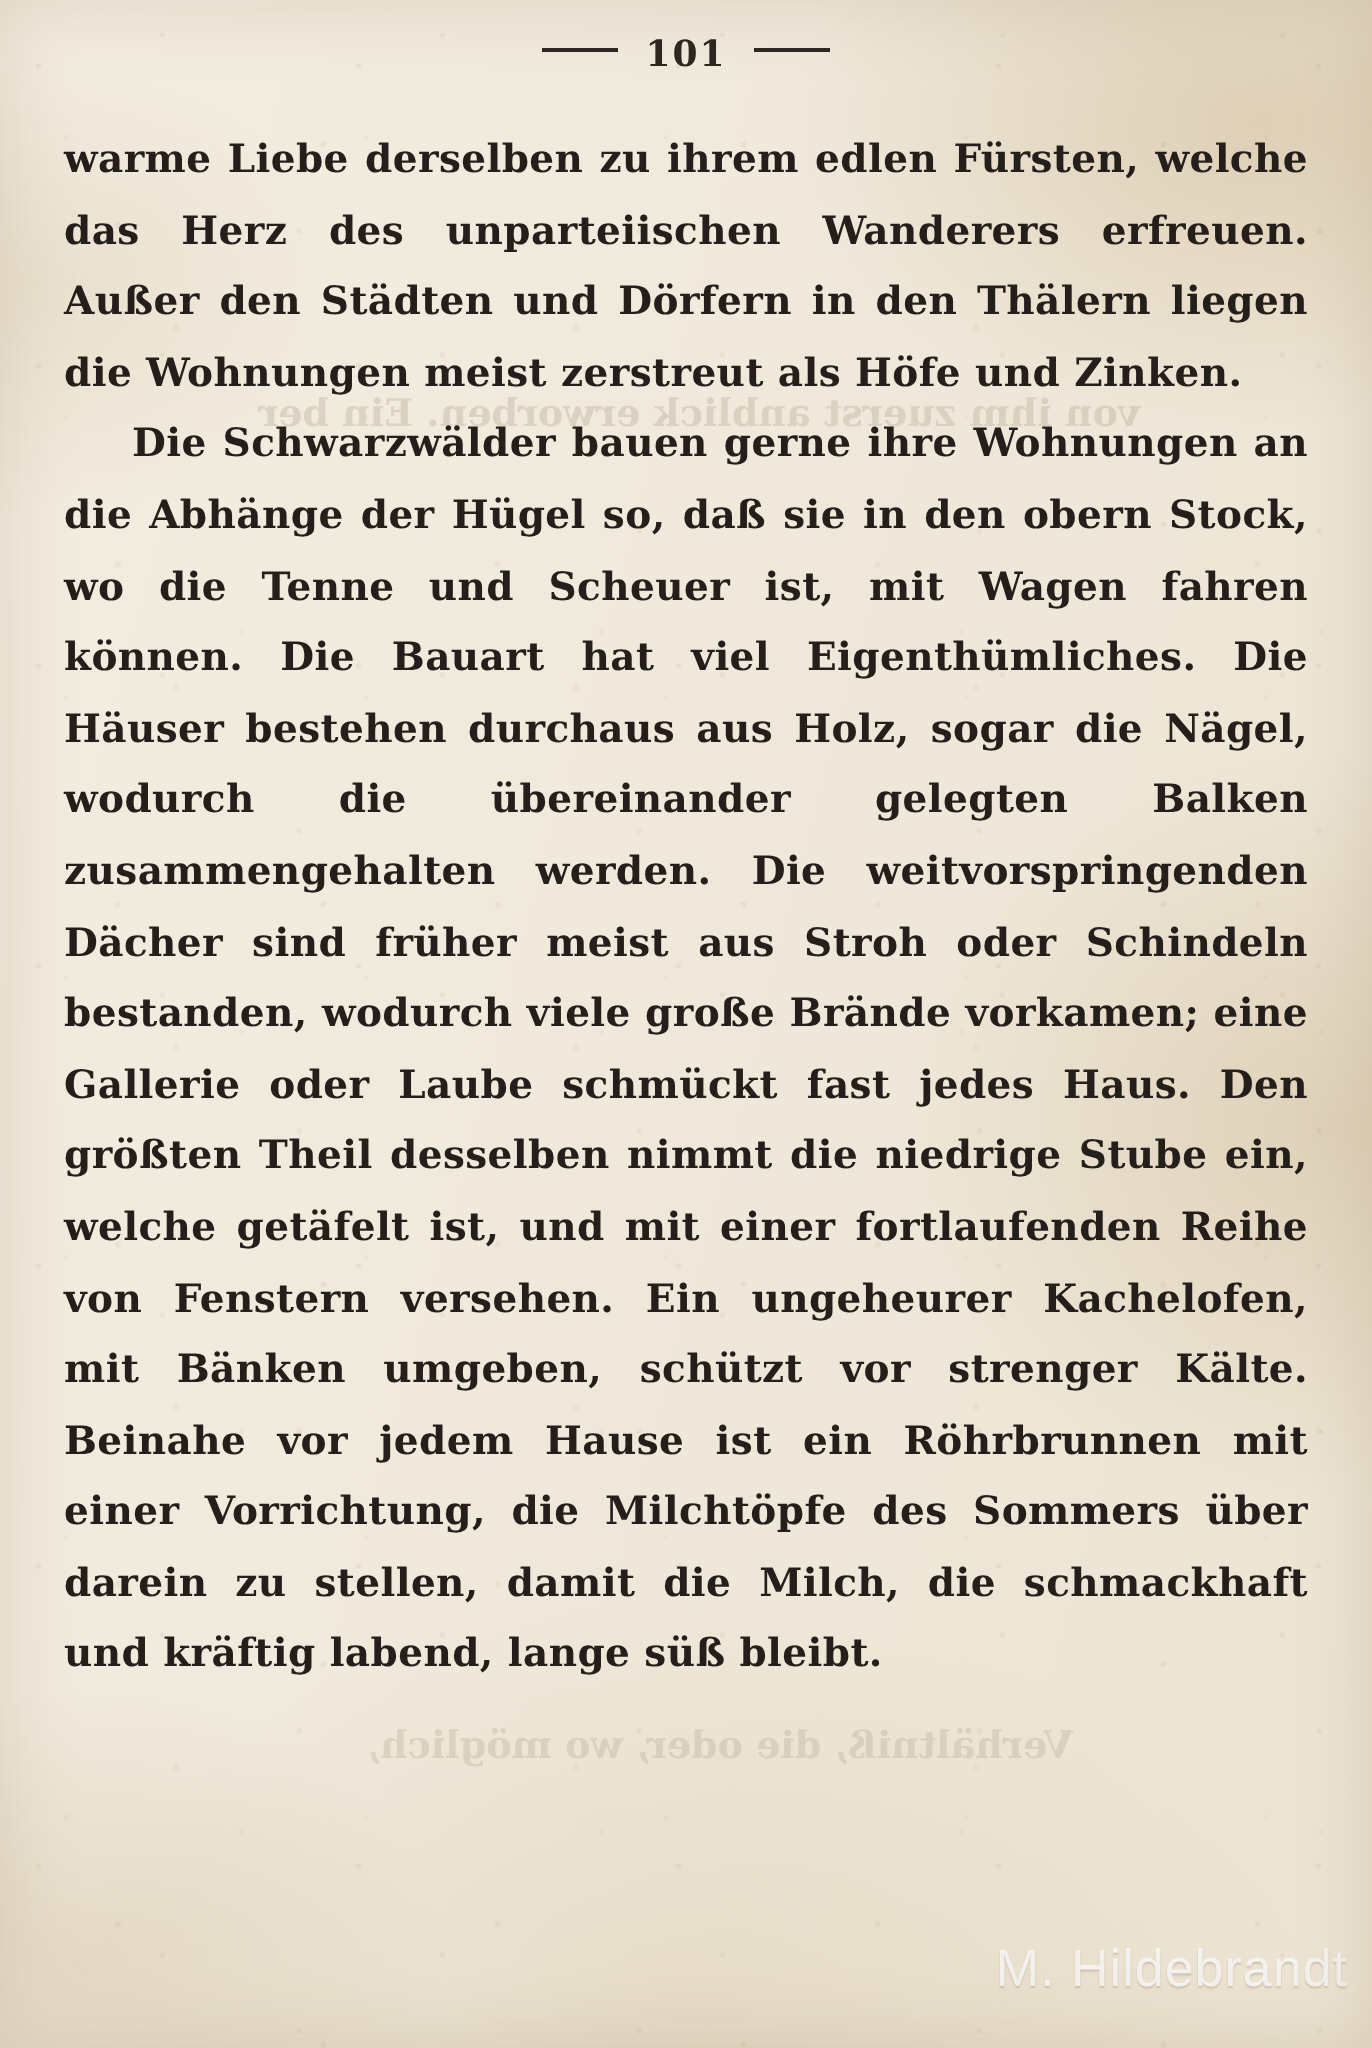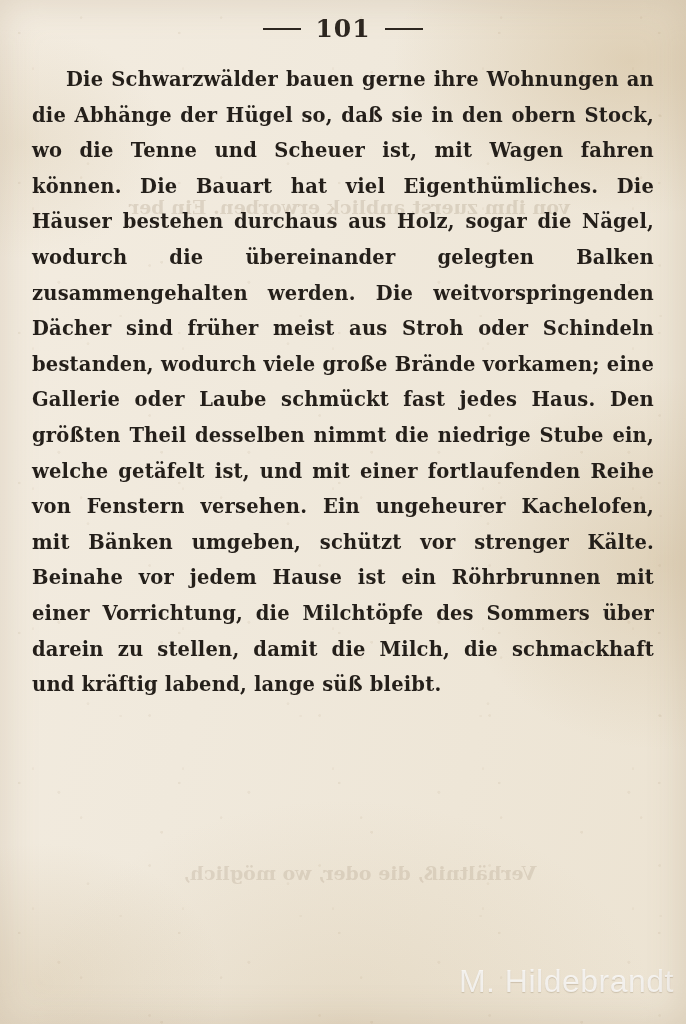--- a/index.html
+++ b/index.html
@@ -61,21 +61,21 @@
     display: inline-block;
     width: 38px;
     height: 2px;
     background: #2c2620;
     vertical-align: middle;
     margin: 0 14px 5px 14px;
   }
   .pageno {
     font-family: "DejaVu Serif", serif;
     font-weight: 700;
-    font-size: 25px;
+    font-size: 18px;
   }
   .body-text {
     position: absolute;
     top: 62px;
     left: 32px;
     width: 622px;
     color: #241f1a;
     font-size: 19.5px;
     line-height: 35.6px;
     text-align: justify;
@@ -121,21 +121,21 @@
     text-align: center;
     transform: scaleX(-1);
     pointer-events: none;
     white-space: nowrap;
   }
   .watermark {
     position: absolute;
     right: 12px;
     bottom: 24px;
     font-family: "Liberation Sans", sans-serif;
-    font-size: 32px;
+    font-size: 26px;
     color: rgba(250,250,250,0.82);
     text-shadow: 0 1px 1px rgba(120,100,70,0.25);
     letter-spacing: 0.5px;
     pointer-events: none;
   }
   .edge-shadow {
     position: absolute;
     inset: 0;
     pointer-events: none;
     box-shadow: inset 0 0 38px rgba(150,124,86,0.22);
@@ -150,18 +150,19 @@
 <div class="page">
 
   <div class="header">
     <span class="rule"></span><span class="pageno">101</span><span class="rule"></span>
   </div>
 
   <div class="bleed">von ihm zuerst anblick erworben. Ein ber</div>
   <div class="bleed2">Verhältniß, die oder, wo möglich,</div>
 
   <div class="body-text">
+    <p>warme Liebe derselben zu ihrem edlen Fürsten, welche das Herz des unparteiischen Wanderers erfreuen. Außer den Städten und Dörfern in den Thälern liegen die Wohnungen meist zerstreut als Höfe und Zinken.</p>
     <p class="indent">Die Schwarzwälder bauen gerne ihre Wohnungen an die Abhänge der Hügel so, daß sie in den obern Stock, wo die Tenne und Scheuer ist, mit Wagen fahren können. Die Bauart hat viel Eigenthümliches. Die Häuser bestehen durchaus aus Holz, sogar die Nägel, wodurch die übereinander gelegten Balken zusammengehalten werden. Die weitvorspringenden Dächer sind früher meist aus Stroh oder Schindeln bestanden, wodurch viele große Brände vorkamen; eine Gallerie oder Laube schmückt fast jedes Haus. Den größten Theil desselben nimmt die niedrige Stube ein, welche getäfelt ist, und mit einer fortlaufenden Reihe von Fenstern versehen. Ein ungeheurer Kachelofen, mit Bänken umgeben, schützt vor strenger Kälte. Beinahe vor jedem Hause ist ein Röhrbrunnen mit einer Vorrichtung, die Milchtöpfe des Sommers über darein zu stellen, damit die Milch, die schmackhaft und kräftig labend, lange süß bleibt.</p>
   </div>
 
   <div class="watermark">M. Hildebrandt</div>
   <div class="edge-shadow"></div>
 </div>
 
 </body></html>

